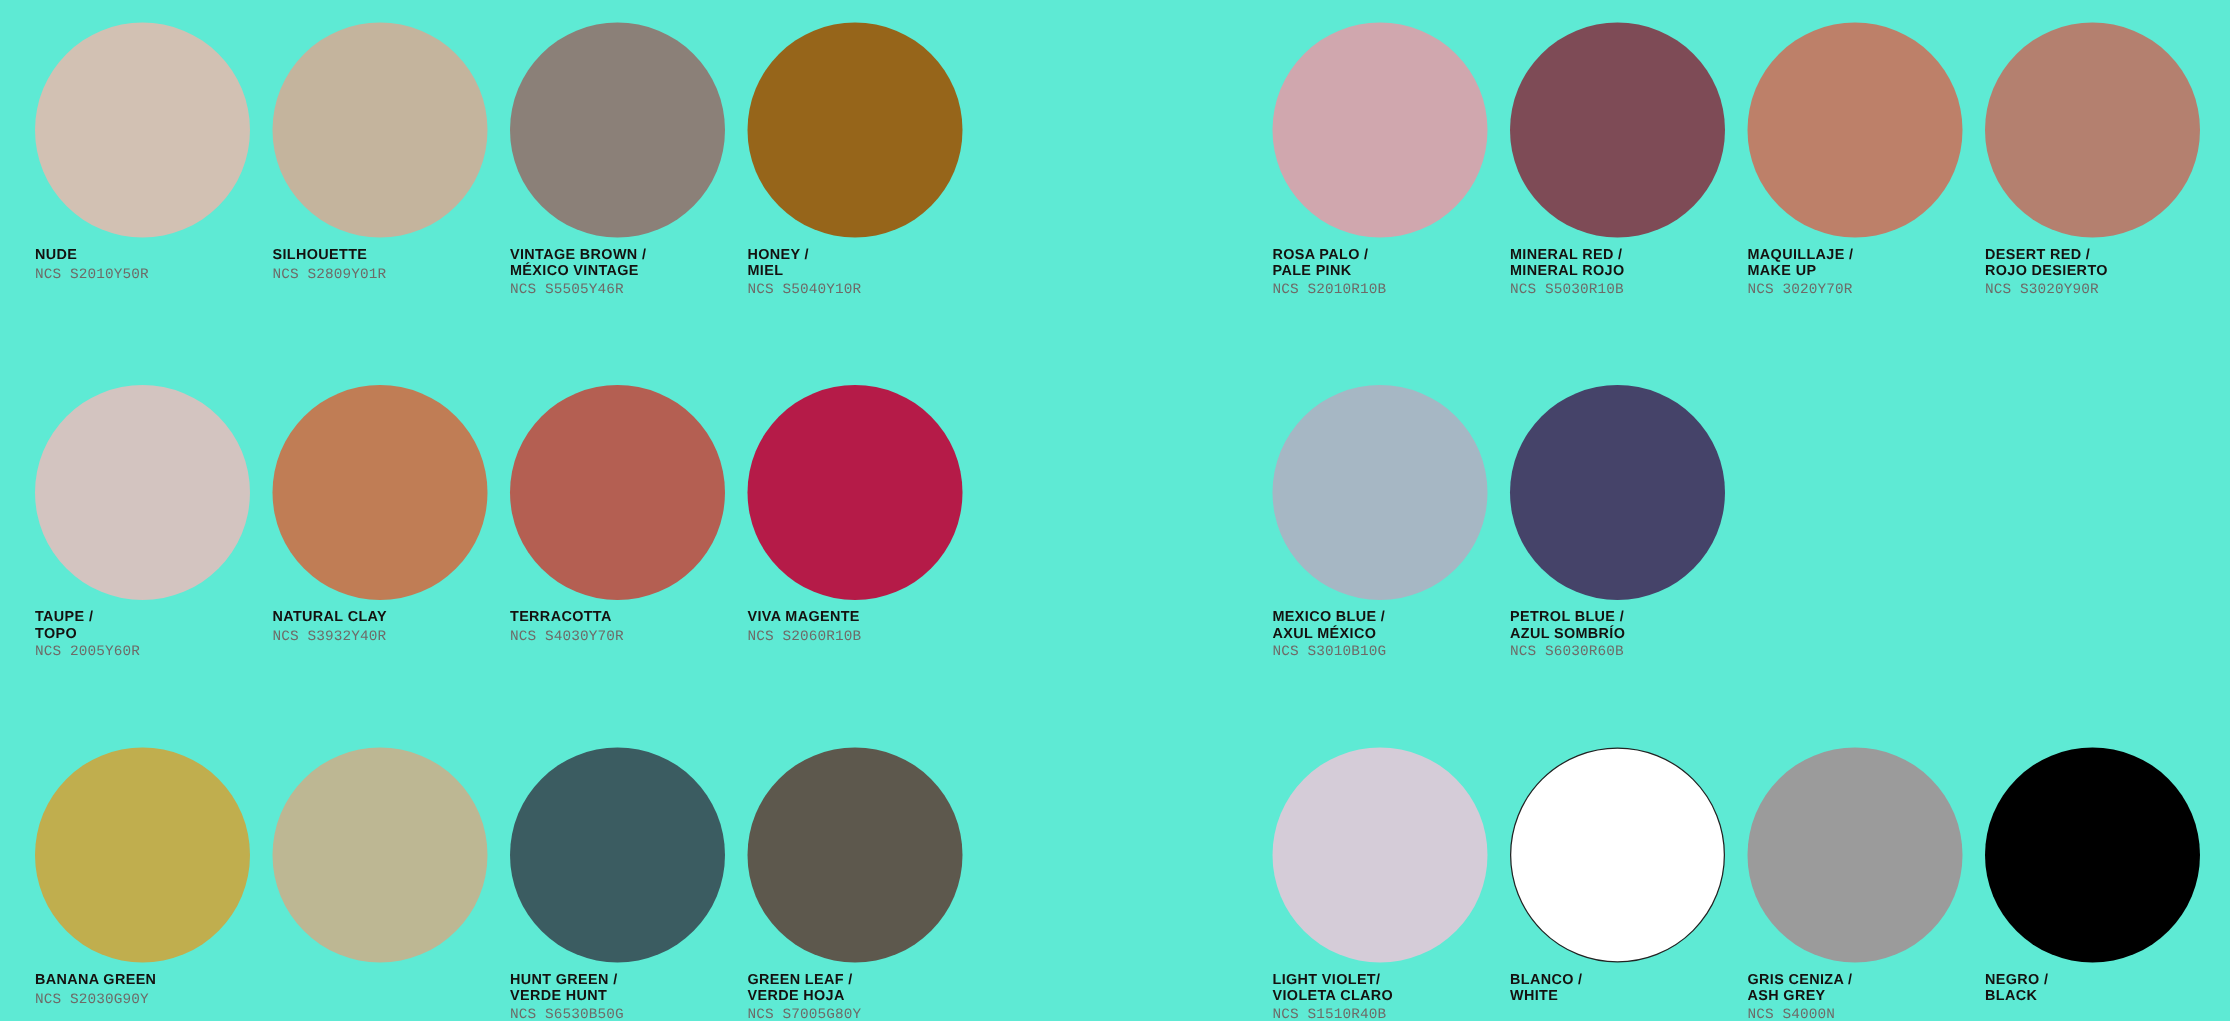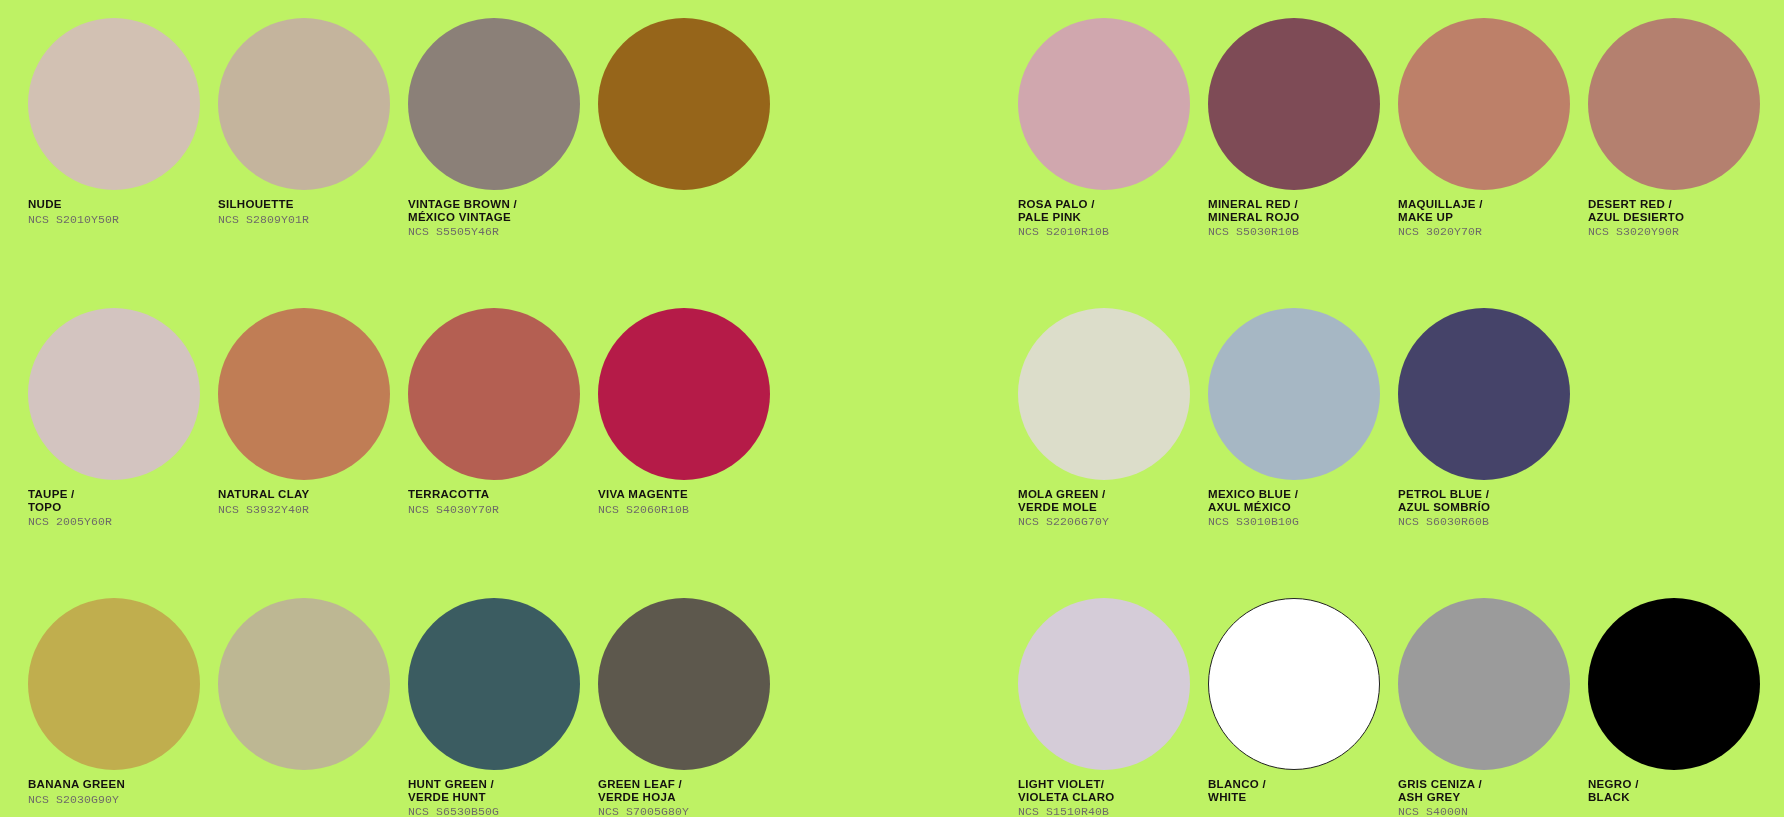--- a/index.html
+++ b/index.html
@@ -8,21 +8,21 @@
     width: 1784px;
     height: 817px;
     background: #ffffff;
     font-family: "Liberation Sans", sans-serif;
     overflow: hidden;
   }
   #palette-page {
     position: relative;
     width: 1784px;
     height: 817px;
-    background: #bef264;
+    background: #5eead4;
   }
   .panel {
     position: absolute;
     top: 0;
     width: 800px;
     height: 817px;
   }
   .panel-left  { left: 20px; }
   .panel-right { left: 1010px; }
 
@@ -109,20 +109,25 @@
         <div class="swatch-cell">
           <div class="swatch-disc" style="background: rgb(139, 128, 120);"></div>
           <div class="swatch-labels">
             <div class="name-line">VINTAGE BROWN /</div>
             <div class="name-line">MÉXICO VINTAGE</div>
             <div class="ncs-line">NCS S5505Y46R</div>
           </div>
         </div>
         <div class="swatch-cell">
           <div class="swatch-disc" style="background: rgb(150, 101, 26);"></div>
+          <div class="swatch-labels">
+            <div class="name-line">HONEY /</div>
+            <div class="name-line">MIEL</div>
+            <div class="ncs-line">NCS S5040Y10R</div>
+          </div>
         </div>
       </div>
     <div class="row row-1">
         <div class="swatch-cell">
           <div class="swatch-disc" style="background: rgb(211, 196, 192);"></div>
           <div class="swatch-labels">
             <div class="name-line">TAUPE /</div>
             <div class="name-line">TOPO</div>
             <div class="ncs-line">NCS 2005Y60R</div>
           </div>
@@ -202,34 +207,26 @@
           <div class="swatch-labels">
             <div class="name-line">MAQUILLAJE /</div>
             <div class="name-line">MAKE UP</div>
             <div class="ncs-line">NCS 3020Y70R</div>
           </div>
         </div>
         <div class="swatch-cell">
           <div class="swatch-disc" style="background: rgb(180, 128, 111);"></div>
           <div class="swatch-labels">
             <div class="name-line">DESERT RED /</div>
-            <div class="name-line">AZUL DESIERTO</div>
+            <div class="name-line">ROJO DESIERTO</div>
             <div class="ncs-line">NCS S3020Y90R</div>
           </div>
         </div>
       </div>
     <div class="row row-1">
-        <div class="swatch-cell">
-          <div class="swatch-disc" style="background: rgb(220, 221, 202);"></div>
-          <div class="swatch-labels">
-            <div class="name-line">MOLA GREEN /</div>
-            <div class="name-line">VERDE MOLE</div>
-            <div class="ncs-line">NCS S2206G70Y</div>
-          </div>
-        </div>
         <div class="swatch-cell">
           <div class="swatch-disc" style="background: rgb(166, 183, 196);"></div>
           <div class="swatch-labels">
             <div class="name-line">MEXICO BLUE /</div>
             <div class="name-line">AXUL MÉXICO</div>
             <div class="ncs-line">NCS S3010B10G</div>
           </div>
         </div>
         <div class="swatch-cell">
           <div class="swatch-disc" style="background: rgb(69, 67, 105);"></div>

